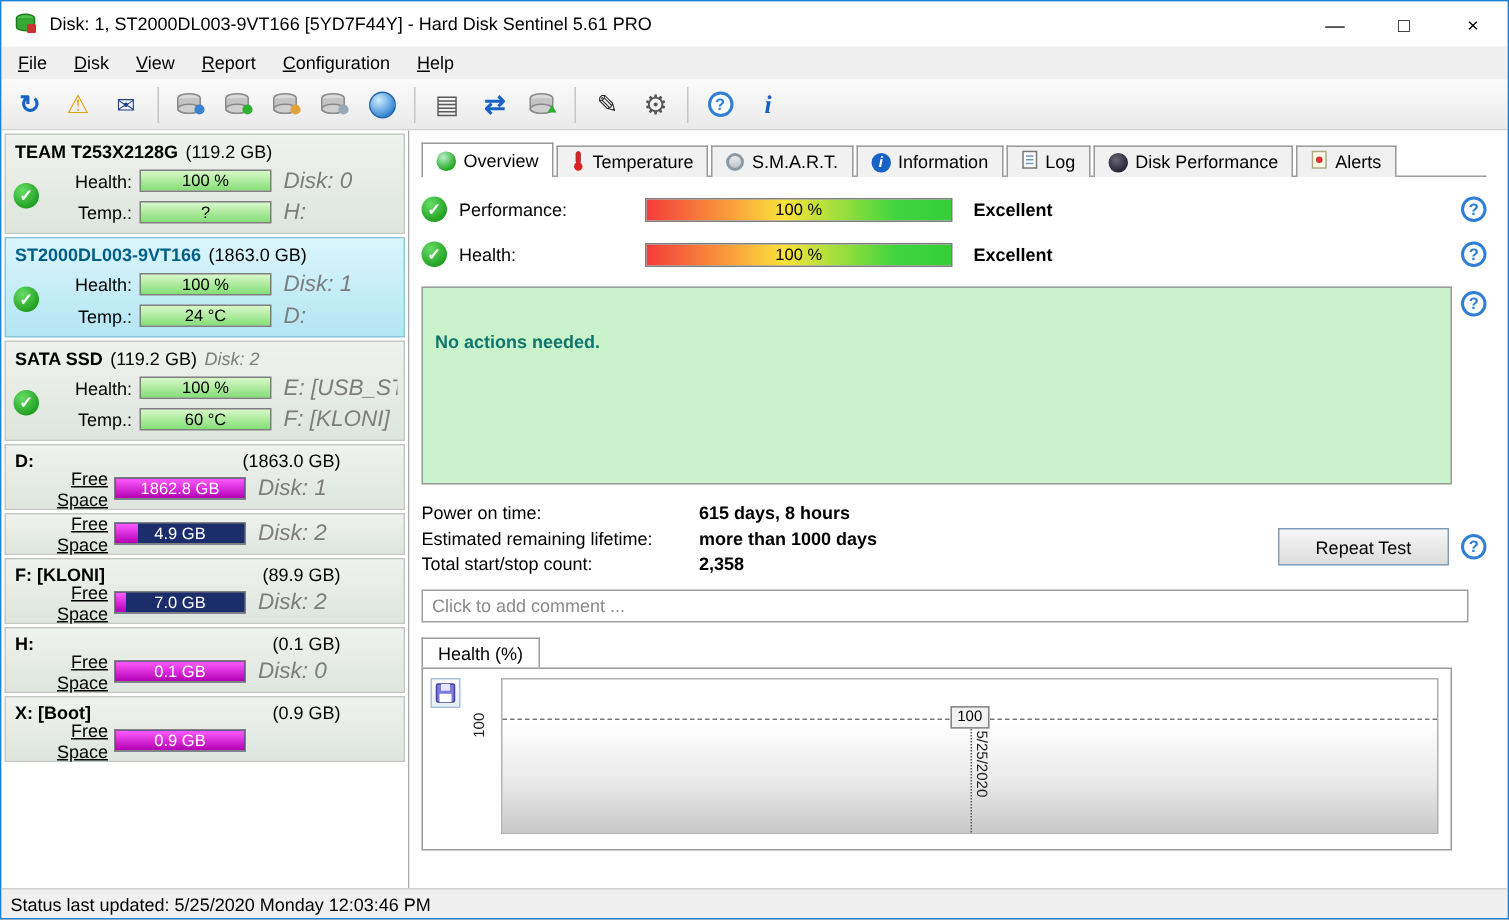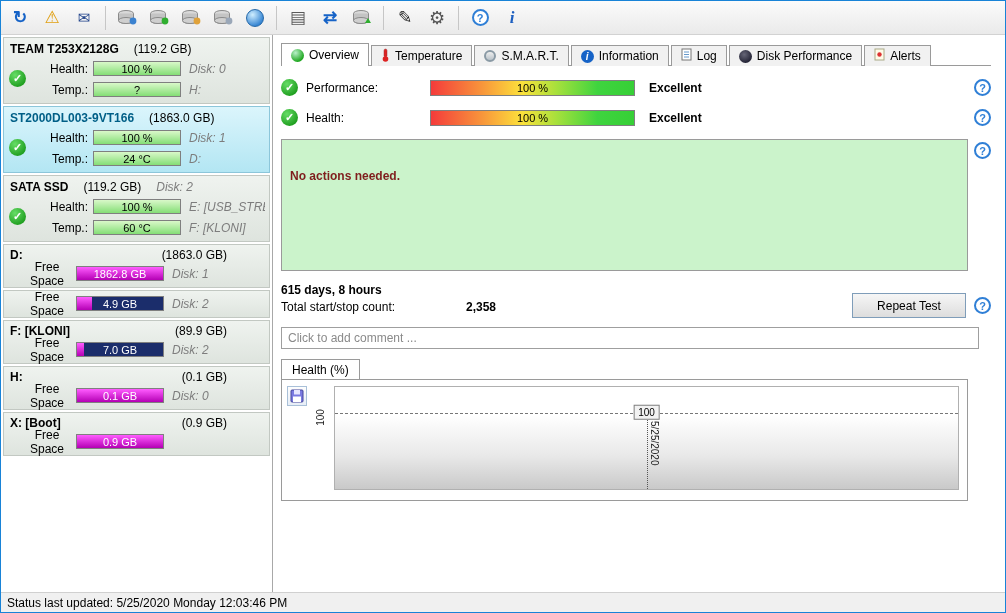--- a/index.html
+++ b/index.html
@@ -33,35 +33,35 @@
   
   .okicon { width:17px; height:17px; border-radius:50%; background:radial-gradient(circle at 35% 30%, #66dd66, #1f9e1f 75%); color:#fff; font-size:11px; font-weight:bold; display:flex; align-items:center; justify-content:center; flex:0 0 auto; }
   .helpicon { width:17px; height:17px; border-radius:50%; border:2px solid #2f7fd6; color:#2f7fd6; font-weight:bold; font-size:11px; display:flex; align-items:center; justify-content:center; flex:0 0 auto; background:#fff; }
 
   
   .appbody { flex:1; display:flex; min-height:0; }
   .sidebar { width:272px; flex:0 0 auto; border-right:1px solid #a8a8a8; background:#fff; padding:2px; overflow:hidden; }
 
   .disk-block, .part-block { background:linear-gradient(#eff3ef,#dee4de); border:1px solid #c2c8c2; margin-bottom:2px; padding:2px 4px 3px; }
   .disk-block.selected { background:linear-gradient(#dbf5fc,#b3e6f3); border-color:#8cc6da; }
-  .disk-head { display:flex; align-items:flex-start; gap:15px; padding:2px 0 2px 2px; white-space:nowrap; }
+  .disk-head { display:flex; align-items:flex-start; gap:5px; padding:2px 0 2px 2px; white-space:nowrap; }
   .disk-name { font-weight:bold; }
   .selected .disk-name { color:#005f87; }
   .disk-note { font-style:italic; color:#7d7d7d; }
   .disk-rows { position:relative; padding-left:22px; }
   .disk-rows .okicon { position:absolute; left:1px; top:calc(50% - 9px); }
   .disk-row { display:flex; align-items:center; height:21px; }
   .row-label { width:58px; text-align:right; margin-right:5px; flex:0 0 auto; }
   .mini-bar { width:88px; height:15px; border:1px solid #7f7f7f; background:linear-gradient(180deg,#d9f8c9,#84de76); display:flex; align-items:center; justify-content:center; font-size:11px; flex:0 0 auto; }
-  .row-right { margin-left:8px; color:#7d7d7d; font-style:italic; font-size:12px; white-space:nowrap; overflow:hidden; }
+  .row-right { margin-left:8px; color:#7d7d7d; font-style:italic; font-size:15px; white-space:nowrap; overflow:hidden; }
 
   .part-head { display:flex; justify-content:space-between; padding:1px 38px 1px 2px; }
   .part-name { font-weight:bold; }
   .part-row { display:flex; align-items:center; height:21px; }
-  .part-row .row-label { width:64px; text-align:center; padding-left:14px; margin-right:4px; }
+  .part-row .row-label { width:64px; text-align:right; padding-left:14px; margin-right:4px;text-decoration:underline; }
   .free-bar { width:88px; height:15px; border:1px solid #7f7f7f; background:#1b2d6b; position:relative; overflow:hidden; flex:0 0 auto;text-decoration:underline; }
   .free-fill { position:absolute; left:0; top:0; bottom:0; background:linear-gradient(180deg,#ff5cff,#b400b4); }
   .free-text { position:absolute; inset:0; display:flex; align-items:center; justify-content:center; color:#fff; font-size:11px; }
 
   
   .main { flex:1; min-width:0; display:flex; flex-direction:column; background:#fff; padding:6px 14px 0 8px; }
   .tabbar { display:flex; align-items:flex-end; border-bottom:1px solid #9a9a9a; height:25px; }
   .tab { display:flex; align-items:center; gap:5px; padding:0 9px; border:1px solid #9a9a9a; border-bottom:none; background:#f1f1f1; margin-right:2px; height:21px; position:relative; top:1px; white-space:nowrap; }
   .tab.active { background:#fff; height:23px; }
   .sphere { width:13px; height:13px; border-radius:50%; background:radial-gradient(circle at 35% 30%, #b9f0c9, #17a317 75%); }
@@ -71,21 +71,21 @@
 
   .metric-row { display:flex; align-items:center; margin-top:13px; }
   .metric-row .okicon { margin-right:8px; }
   .metric-label { width:124px; }
   .grad-bar { width:205px; height:16px; border:1px solid #7f7f7f; background:linear-gradient(90deg,#f43b3b,#f8953b 25%,#fce23b 45%,#a6e03c 62%,#3fd43f 82%,#36cf36); display:flex; align-items:center; justify-content:center; font-size:11px; flex:0 0 auto; }
   .metric-rating { font-weight:bold; margin-left:14px; }
   .row-help { margin-left:auto; }
 
   .status-row { display:flex; align-items:flex-start; margin-top:13px; }
   .status-box { flex:1; height:132px; background:#cbf3cb; border:1px solid #9a9a9a; padding:5px 8px; color:#0a5d0a; }
-  .status-action { font-weight:bold; color:#7f1d1d; margin-top:24px; }
+  .status-action { font-weight:bold; color:#0f766e; margin-top:24px; }
   .status-row .helpicon { margin-left:6px; margin-top:3px; }
 
   .stats-row { display:flex; margin-top:10px; }
   .stats { flex:1; }
   .stat-line { display:flex; align-items:center; height:17px; }
   .stat-label { width:185px; }
   .stat-value { font-weight:bold; }
   .repeat-wrap { display:flex; align-items:center; gap:8px; margin-top:12px; }
   .repeat-btn { width:114px; height:25px; background:linear-gradient(#f6f6f6,#dddddd); border:1px solid #7f9db9; display:flex; align-items:center; justify-content:center; }
 
@@ -104,21 +104,42 @@
   .point-label { position:absolute; left:50%; top:26px; transform:translate(-50%,-55%); background:#f2f2f2; border:1px solid #808080; font-size:10px; padding:0 4px; line-height:13px; }
   .x-label { position:absolute; left:calc(50% + 2px); top:34px; writing-mode:vertical-rl; font-size:10px; color:#222; }
 
   .statusbar { height:20px; flex:0 0 auto; border-top:1px solid #d0d0d0; background:#f0f0f0; display:flex; align-items:center; padding-left:6px; }
 </style>
 </head>
 <body>
 
 <div class="window">
 
-
+  <div class="titlebar">
+    <span><svg width="16" height="16">
+          <ellipse cx="8" cy="5" rx="6" ry="2.5" fill="#4cc24c" stroke="#1d7a1d"></ellipse>
+          <path d="M2 5 v6 a6 2.5 0 0 0 12 0 v-6" fill="#35a835" stroke="#1d7a1d"></path>
+          <rect x="9" y="9" width="6" height="6" rx="1" fill="#d03030"></rect>
+        </svg></span>
+    <span class="title">Disk: 1, ST2000DL003-9VT166 [5YD7F44Y]  -  Hard Disk Sentinel 5.61 PRO</span>
+    <div class="win-controls">
+      <span class="win-btn">—</span>
+      <span class="win-btn">□</span>
+      <span class="win-btn">×</span>
+    </div>
+  </div>
+
+  <div class="menubar">
+    <span class="menu-item">File</span>
+    <span class="menu-item">Disk</span>
+    <span class="menu-item">View</span>
+    <span class="menu-item">Report</span>
+    <span class="menu-item">Configuration</span>
+    <span class="menu-item">Help</span>
+  </div>
 
   <div class="toolbar">
     <span class="tool-btn c-blue">↻</span>
     <span class="tool-btn c-warn">⚠</span>
     <span class="tool-btn c-mail">✉</span>
     <span class="tool-sep"></span>
     <span class="tool-btn">
         <svg width="22" height="17" viewBox="0 0 22 17">
           <ellipse cx="10" cy="4.5" rx="7.5" ry="3" fill="#d9d9d9" stroke="#8a8a8a"></ellipse>
           <path d="M2.5 4.5 v7 a7.5 3 0 0 0 15 0 v-7" fill="#c4c4c4" stroke="#8a8a8a"></path>
@@ -393,21 +414,26 @@
       <div class="status-row">
         <div class="status-box">
           <div class="status-action">No actions needed.</div>
         </div>
         <span class="helpicon">?</span>
       </div>
 
       <div class="stats-row">
         <div class="stats">
           <div class="stat-line">
+            <span class="stat-label">Power on time:</span>
             <span class="stat-value">615 days, 8 hours</span>
+          </div>
+          <div class="stat-line">
+            <span class="stat-label">Estimated remaining lifetime:</span>
+            <span class="stat-value">more than 1000 days</span>
           </div>
           <div class="stat-line">
             <span class="stat-label">Total start/stop count:</span>
             <span class="stat-value">2,358</span>
           </div>
         </div>
         <div class="repeat-wrap">
           <span class="repeat-btn">Repeat Test</span>
           <span class="helpicon">?</span>
         </div>

